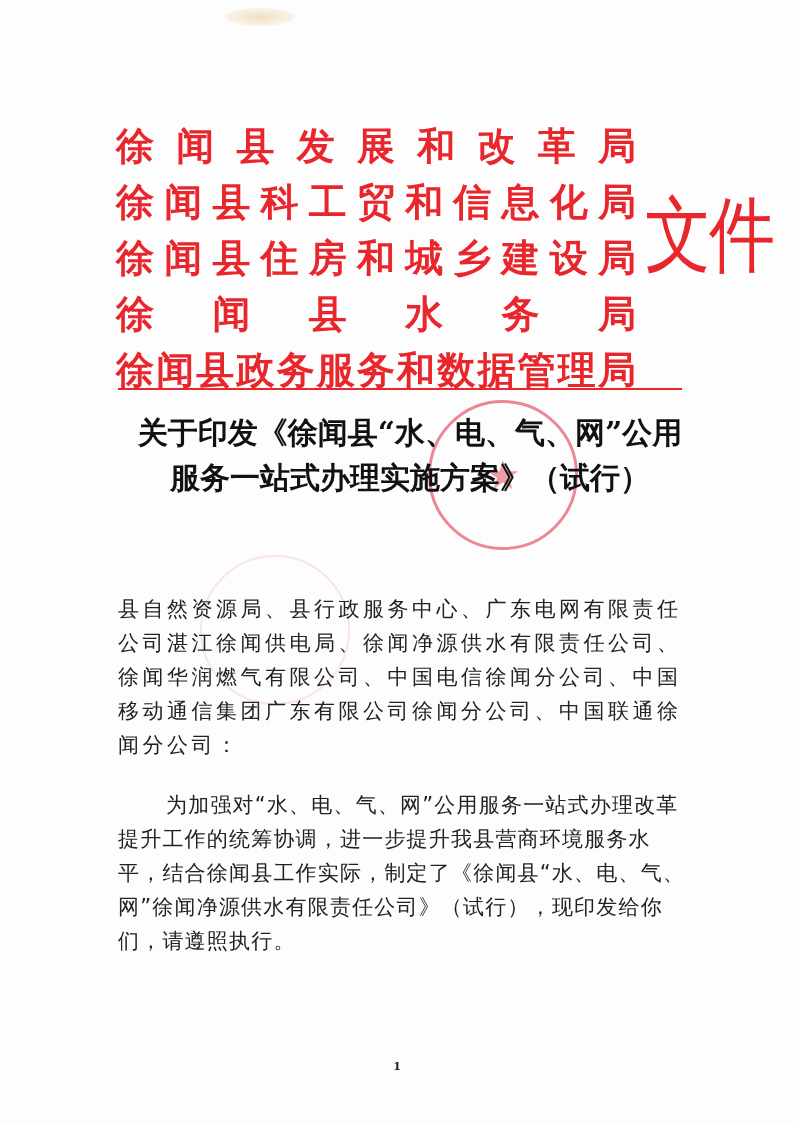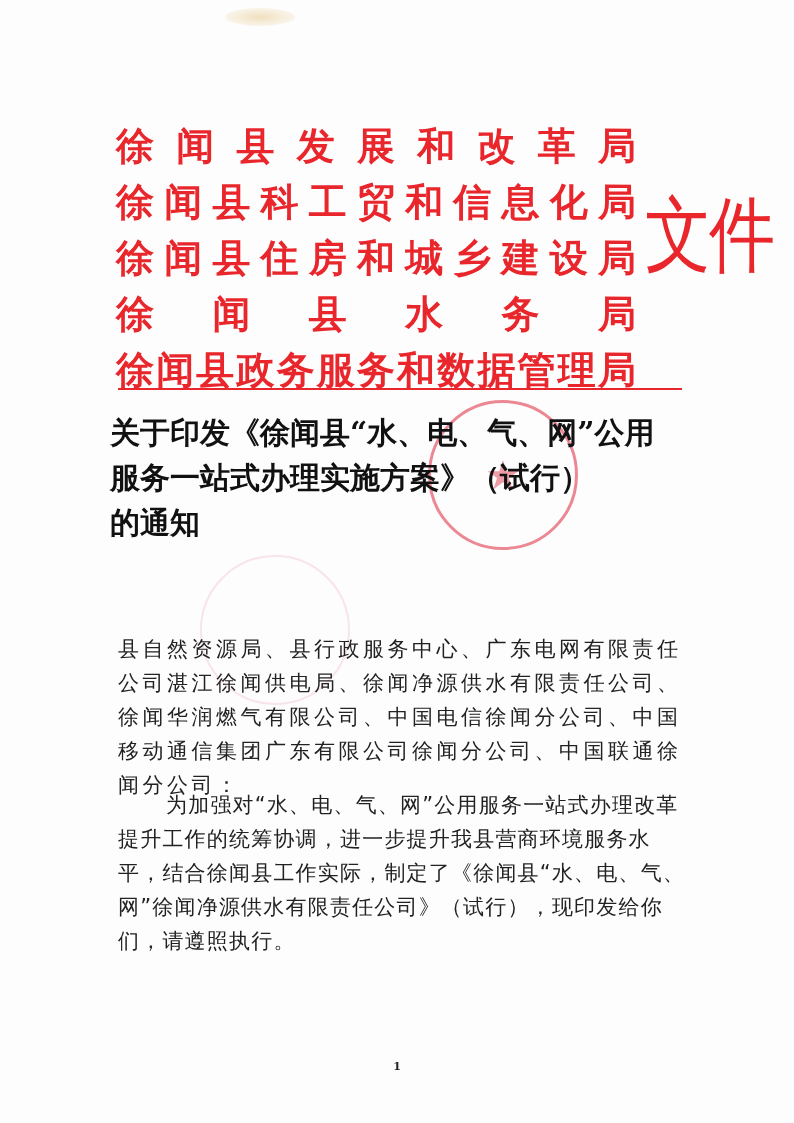--- a/index.html
+++ b/index.html
@@ -9,30 +9,30 @@
     }
     .stain { position: absolute; left: 225px; top: 8px; width: 70px; height: 18px; border-radius: 50%;
       background: radial-gradient(ellipse, rgba(230,200,140,0.55), rgba(255,255,255,0)); }
     .orgs { position: absolute; left: 116px; top: 118px; width: 520px; }
     .org-line { color: #e8262b; font-weight: bold; font-size: 38px; height: 56px; line-height: 56px;
       white-space: nowrap; display: flex; justify-content: space-between; font-family: "DejaVu Serif", serif; }
     .org-line span { display: inline-block; }
     .wenjian { position: absolute; left: 645px; top: 185px; color: #e8262b; font-size: 66px; line-height: 80px;
       font-family: "DejaVu Sans", sans-serif; letter-spacing: -2px; transform: scaleY(1.25); transform-origin: top left; }
     .red-rule { position: absolute; left: 118px; top: 388px; width: 564px; height: 2px; background: #e8262b; }
-    .title { position: absolute; left: 110px; top: 410px; width: 600px; font-weight: bold;
+    .title { position: absolute; left: 110px; top: 410px; width: 600px; text-align: center; font-weight: bold;
       font-size: 30px; line-height: 45px; color: #111; }
     .seal { position: absolute; left: 428px; top: 400px; width: 150px; height: 150px; border-radius: 50%;
       border: 3px solid rgba(220,40,60,0.55); box-sizing: border-box; }
     .seal2 { position: absolute; left: 200px; top: 555px; width: 150px; height: 150px; border-radius: 50%;
       border: 2px solid rgba(240,180,200,0.35); box-sizing: border-box; }
     .star { position: absolute; left: 50%; top: 50%; transform: translate(-50%,-50%); color: rgba(220,40,60,0.45); font-size: 40px; font-family: "DejaVu Sans", sans-serif; }
     .body-text { position: absolute; left: 118px; width: 570px; font-size: 21px; line-height: 34px; color: #222;
       letter-spacing: 3.5px; font-family: "DejaVu Sans", sans-serif; }
-    .addressees { top: 592px; margin-top: 40px; }
+    .addressees { top: 592px; }
     .para { top: 788px; text-indent: 48px; letter-spacing: 1.2px; }
     .page-num { position: absolute; left: 0; width: 794px; top: 1060px; text-align: center; font-size: 11px; color: #222; font-weight: bold; }
   </style>
 </head>
 <body>
 
 <div class="stain"></div>
 
 <div class="orgs">
   <div class="org-line">
@@ -102,19 +102,18 @@
 <div class="red-rule"></div>
 
 <div class="seal">
   <span class="star">★</span>
 </div>
 <div class="seal2"></div>
 
 <div class="title">
   <div>关于印发《徐闻县“水、电、气、网”公用</div>
   <div>服务一站式办理实施方案》（试行）</div>
-  <div>的通知</div>
 </div>
 
 <div class="body-text addressees">县自然资源局、县行政服务中心、广东电网有限责任公司湛江徐闻供电局、徐闻净源供水有限责任公司、徐闻华润燃气有限公司、中国电信徐闻分公司、中国移动通信集团广东有限公司徐闻分公司、中国联通徐闻分公司：</div>
 <div class="body-text para">为加强对“水、电、气、网”公用服务一站式办理改革提升工作的统筹协调，进一步提升我县营商环境服务水平，结合徐闻县工作实际，制定了《徐闻县“水、电、气、网”徐闻净源供水有限责任公司》（试行），现印发给你们，请遵照执行。</div>
 
 <div class="page-num">1</div>
 
 </body></html>

